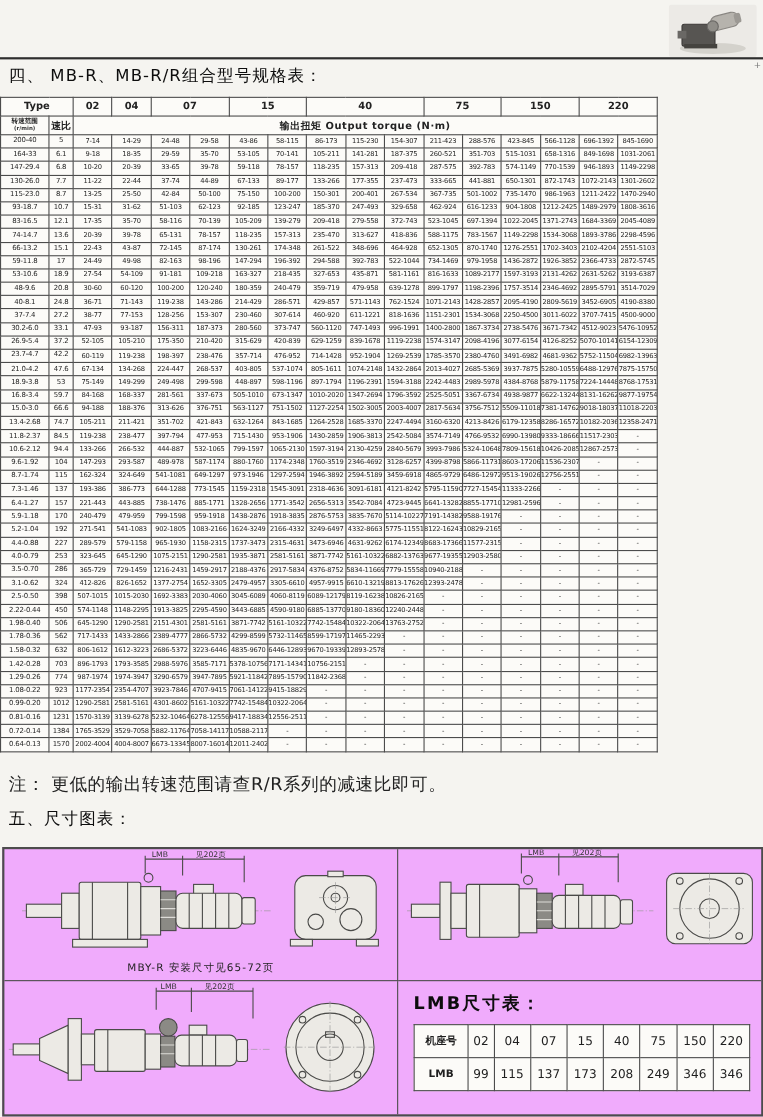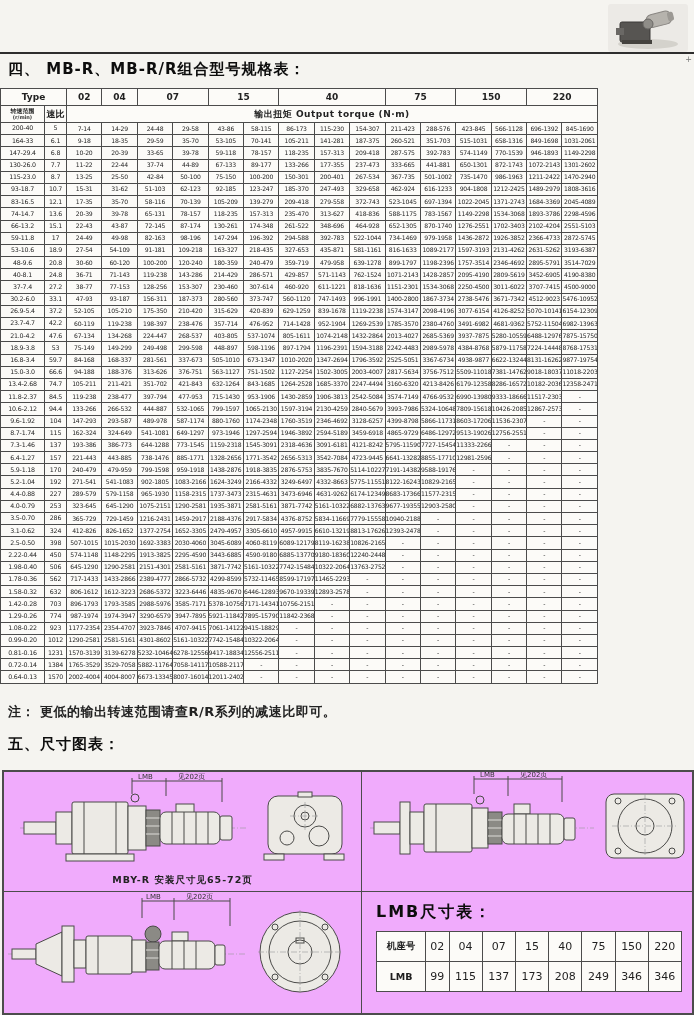--- a/index.html
+++ b/index.html
@@ -6,21 +6,21 @@
   body{
     width:694px;height:1015px;position:relative;overflow:hidden;
     background:#f5f4f0;color:#1c1c1c;
     font-family:"DejaVu Sans","Liberation Sans",sans-serif;
   }
   
   .photo{position:absolute;top:4px;right:6px;width:80px;height:48px;}
   .top-rule{position:absolute;top:52px;left:0;width:694px;height:2px;background:#2e2e2e;}
   .corner-mark{position:absolute;top:55px;right:2px;font-size:8px;color:#777;}
   
-  .sec-title{position:absolute;left:8px;font-size:15px;font-weight:bold;color:#0d0d0d;letter-spacing:1px;}
+  .sec-title{position:absolute;left:8px;font-size:15px;font-weight:normal;color:#0d0d0d;letter-spacing:1px;}
   #sec4{top:60px;}
   #sec5{top:735px;}
   
   .spec-table{
     position:absolute;top:88px;left:0;width:598px;
     border-collapse:collapse;table-layout:fixed;background:#fcfbf8;
   }
   .spec-table th,.spec-table td{
     border:1px solid #4c4c4c;text-align:center;vertical-align:middle;
     padding:0;white-space:nowrap;overflow:hidden;
@@ -31,33 +31,33 @@
   .h-corner .l1{font-size:6px;font-weight:bold;}
   .h-corner .l2{font-size:5px;color:#333;}
   .h-ratio{font-size:7px;font-weight:bold;}
   .h-torque{font-size:9px;font-weight:bold;letter-spacing:.5px;}
   .spec-table tbody td{
     height:11.2px;line-height:1;font-size:6.1px;letter-spacing:-0.2px;color:#1f1f1f;
   }
   .spec-table tbody td.c-speed{font-size:6.3px;}
   .spec-table tbody td.c-ratio{font-size:6.3px;}
   
-  .table-note{position:absolute;top:703px;left:8px;font-size:13px;color:#222;letter-spacing:.5px;font-weight:bold;}
+  .table-note{position:absolute;top:703px;left:8px;font-size:16px;color:#222;letter-spacing:.5px;}
   
   .draw-box{
     position:absolute;top:770px;left:2px;width:688px;height:241px;
     border:2px solid #4c4c4c;background:#f0abfc;
     display:grid;grid-template-columns:358px 330px;grid-template-rows:120px 121px;
   }
   .draw-cell{position:relative;border-right:1px solid #4c4c4c;border-bottom:1px solid #4c4c4c;overflow:hidden;}
   .draw-cell:nth-child(2n){border-right:none;}
   .draw-cell.bottom{border-bottom:none;}
   .caption{
     position:absolute;bottom:4px;left:0;width:100%;text-align:center;
-    font-size:9.5px;font-weight:bold;color:#222;letter-spacing:1px;margin-top:36px;
+    font-size:9.5px;font-weight:normal;color:#222;letter-spacing:1px;margin-top:36px;
   }
   .drawing{display:block;}
   .dim-text{font-size:7px;fill:#333;}
   .lineart{stroke:#4a4a48;stroke-width:1;fill:none;}
   .fillpart{fill:#eceae5;stroke:#4a4a48;stroke-width:1;}
   .darkpart{fill:#8b8a85;stroke:#4a4a48;stroke-width:1;}
   .centerline{stroke:#999;stroke-width:.6;stroke-dasharray:6 2 1 2;}
   
   .lmb-area{padding:6px 8px 0 14px;}
   .lmb-title{font-size:16px;font-weight:bold;letter-spacing:2px;color:#0d0d0d;margin:4px 0 8px 0;}

